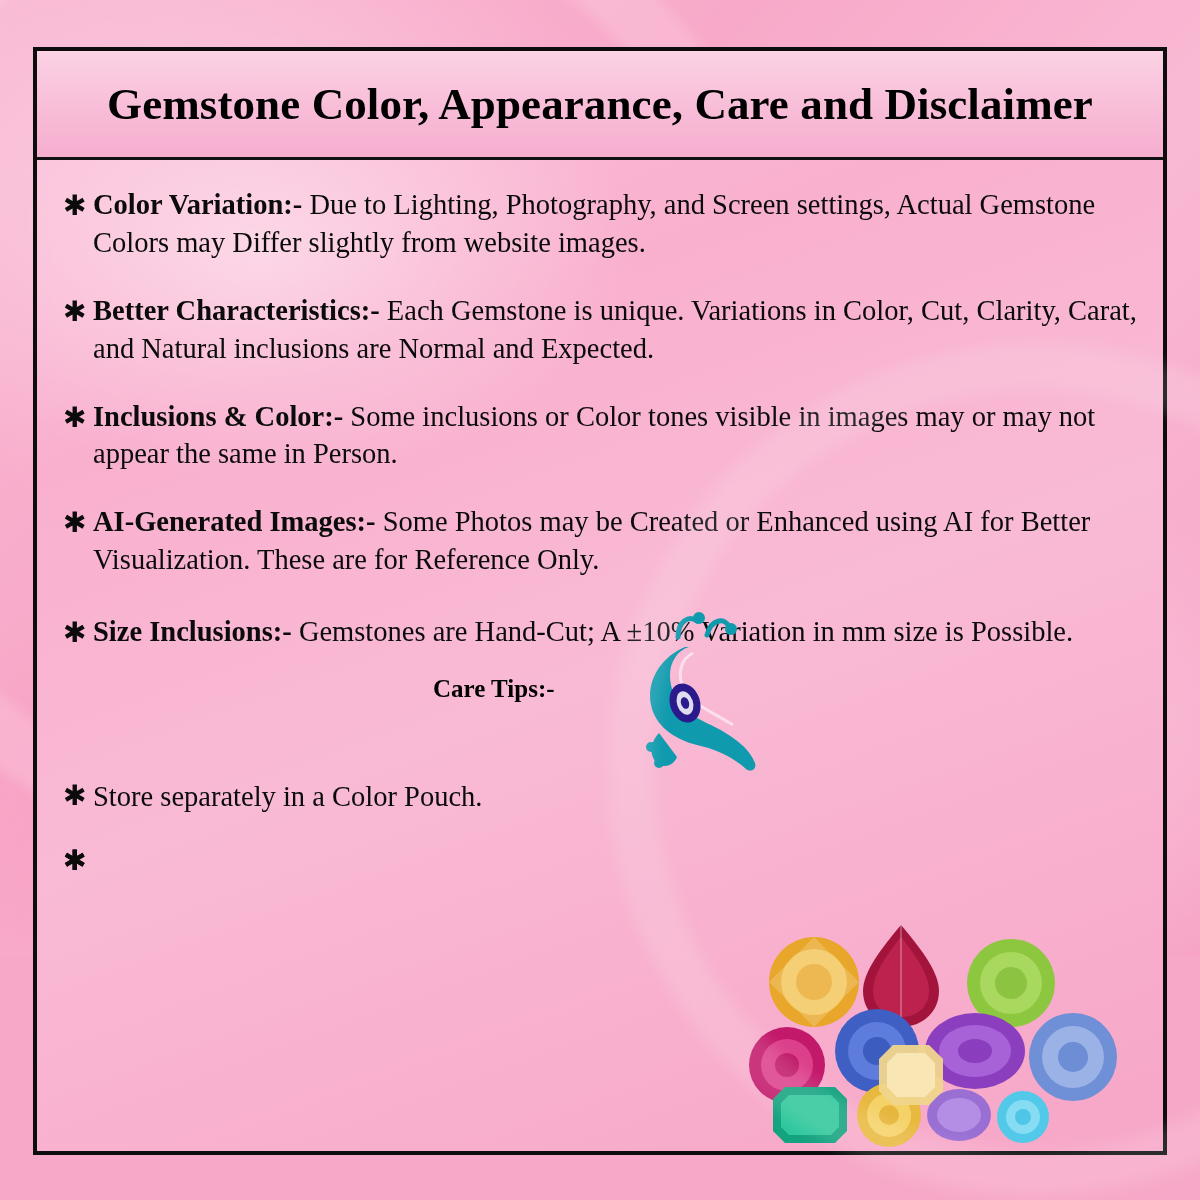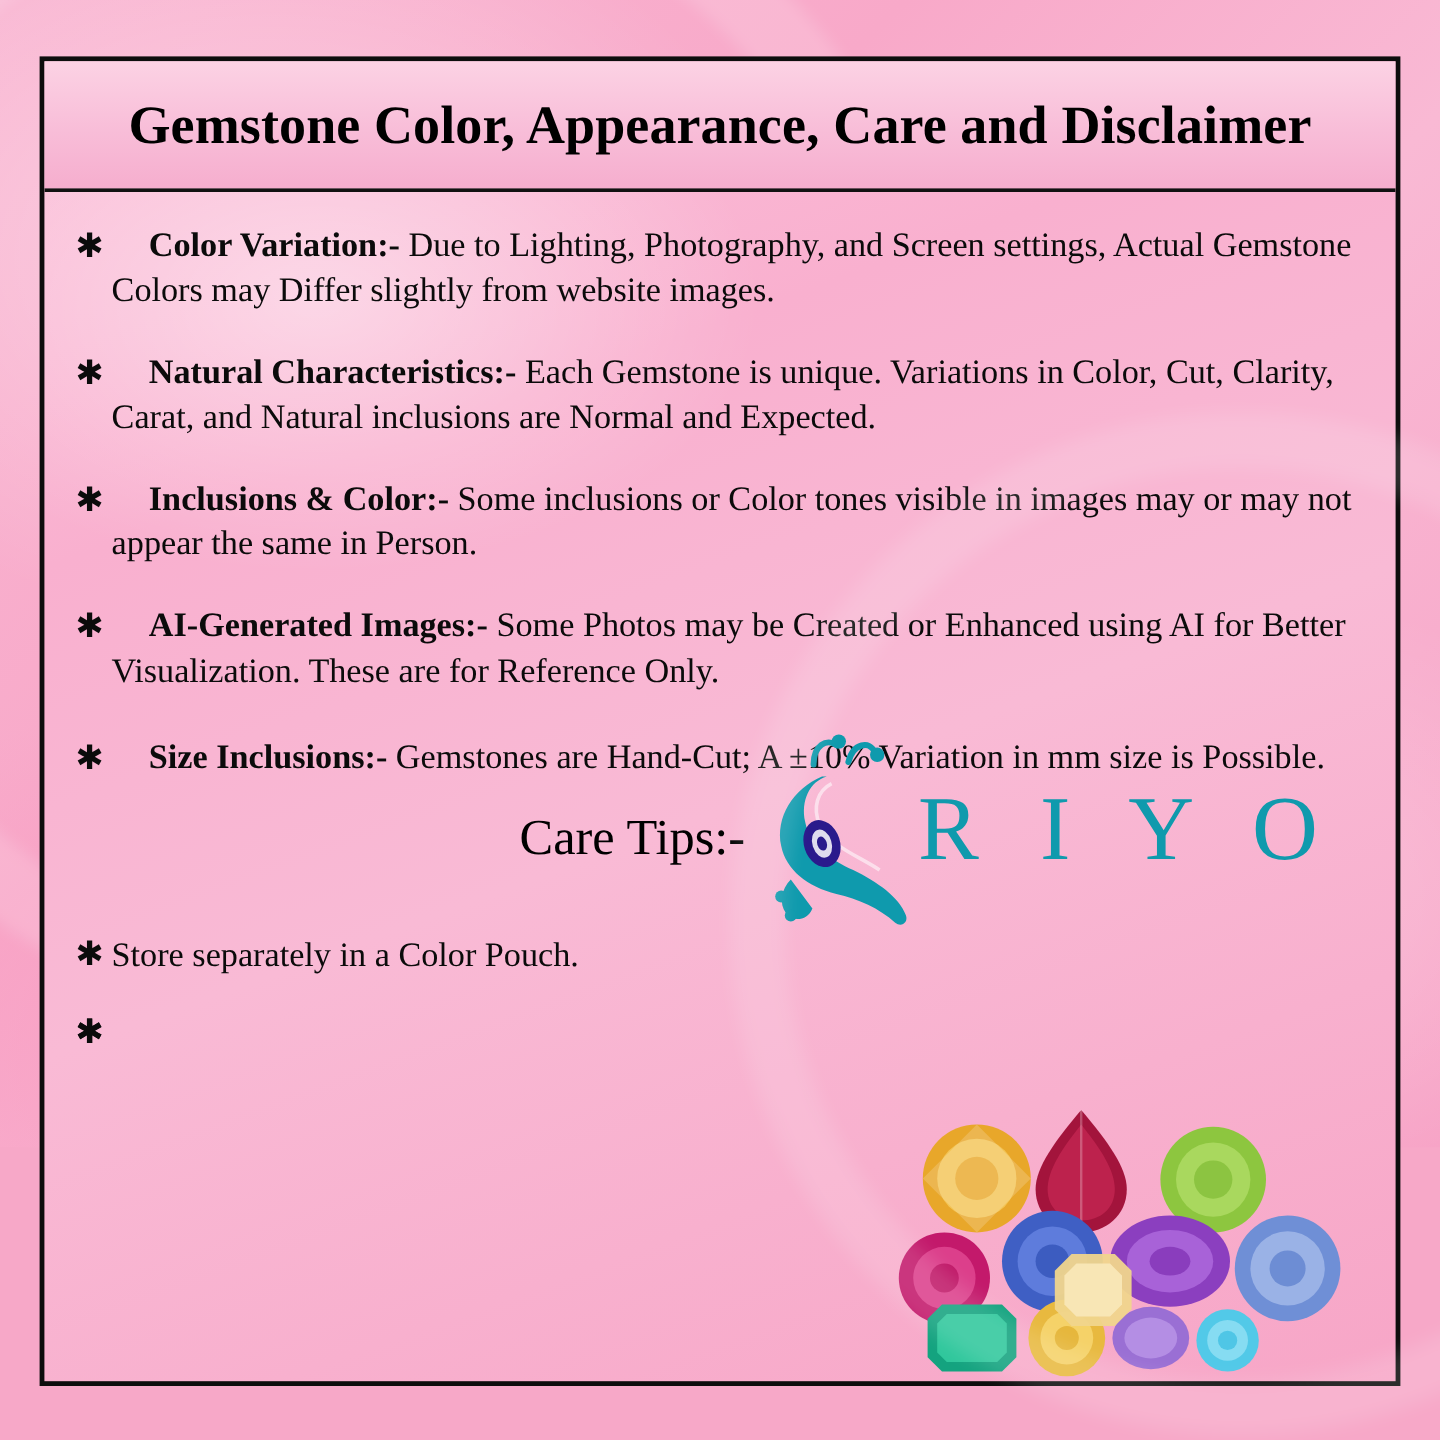--- a/index.html
+++ b/index.html
@@ -105,40 +105,39 @@
   }
   .bullet .star {
     position: absolute;
     left: 0;
     top: 1px;
     font-size: 28px;
     line-height: 1.33;
   }
   .bullet b {
     font-weight: bold;
-    margin-left: 31px;
   }
   .b1 { margin-bottom: 30px; }
   .b2 { margin-bottom: 30px; }
   .b3 { margin-bottom: 30px; }
   .b4 { margin-bottom: 34px; }
   .b5 { margin-bottom: 6px; }
 
   
   .care-row {
     position: relative;
     height: 92px;
     margin-top: 6px;
   }
   .care-tips {
     position: absolute;
     left: 370px;
     top: 18px;
-    font-size: 42px;
-    font-weight: normal;
+    font-size: 25px;
+    font-weight: bold;
     color: #000;
     white-space: nowrap;
   }
 
   
   .brand {
     position: absolute;
     right: 12px;
     top: -16px;
     width: 520px;
@@ -204,21 +203,21 @@
       <h1>Gemstone Color, Appearance, Care and Disclaimer</h1>
     </div>
 
     <div class="body">
 
       <p class="bullet b1">
         <span class="star">✱</span><b>Color Variation:-</b><span> Due to Lighting, Photography, and Screen settings, Actual Gemstone Colors may Differ slightly from website images.</span>
       </p>
 
       <p class="bullet b2">
-        <span class="star">✱</span><b>Natural Characteristics:-</b><span> Each Gemstone is unique. Variations in Color, Cut, Clarity, Carat, and Natural inclusions are Normal and Expected.</span>
+        <span class="star">✱</span><b>Better Characteristics:-</b><span> Each Gemstone is unique. Variations in Color, Cut, Clarity, Carat, and Natural inclusions are Normal and Expected.</span>
       </p>
 
       <p class="bullet b3">
         <span class="star">✱</span><b>Inclusions &amp; Color:-</b><span> Some inclusions or Color tones visible in images may or may not appear the same in Person.</span>
       </p>
 
       <p class="bullet b4">
         <span class="star">✱</span><b>AI-Generated Images:-</b><span> Some Photos may be Created or Enhanced using AI for Better Visualization. These are for Reference Only.</span>
       </p>
 
@@ -241,21 +240,20 @@
               <path d="M74 40 C60 44, 52 60, 56 78 C60 98, 78 110, 96 118 C116 128, 134 140, 140 156 C142 162, 136 166, 131 162 C118 150, 100 142, 82 138 C58 132, 40 118, 36 98 C31 74, 46 50, 70 40 Z" fill="#0f9aad"></path>
               <path d="M78 46 C66 52, 62 66, 68 80 C76 98, 100 106, 118 118" fill="none" stroke="#ffffff" stroke-width="3" opacity="0.55"></path>
               <ellipse cx="70" cy="96" rx="15" ry="20" transform="rotate(-18 70 96)" fill="#2a1a8c"></ellipse>
               <ellipse cx="70" cy="96" rx="8" ry="12" transform="rotate(-18 70 96)" fill="#ffffff" opacity="0.85"></ellipse>
               <ellipse cx="70" cy="96" rx="4" ry="6" transform="rotate(-18 70 96)" fill="#2a1a8c"></ellipse>
               <path d="M44 126 C36 134, 34 146, 40 154 C46 162, 58 160, 62 150" fill="#0f9aad"></path>
               <circle cx="36" cy="140" r="5" fill="#0f9aad"></circle>
               <circle cx="44" cy="156" r="5" fill="#0f9aad"></circle>
             </svg>
           </div>
-          <div class="brand-text">R I Y O</div>
         </div>
       </div>
 
       <div class="care-list">
         <p class="care-item">
           <span class="star">✱</span><span>Store separately in a Color Pouch.</span>
         </p>
         <p class="care-item">
           <span class="star">✱</span>
         </p>

